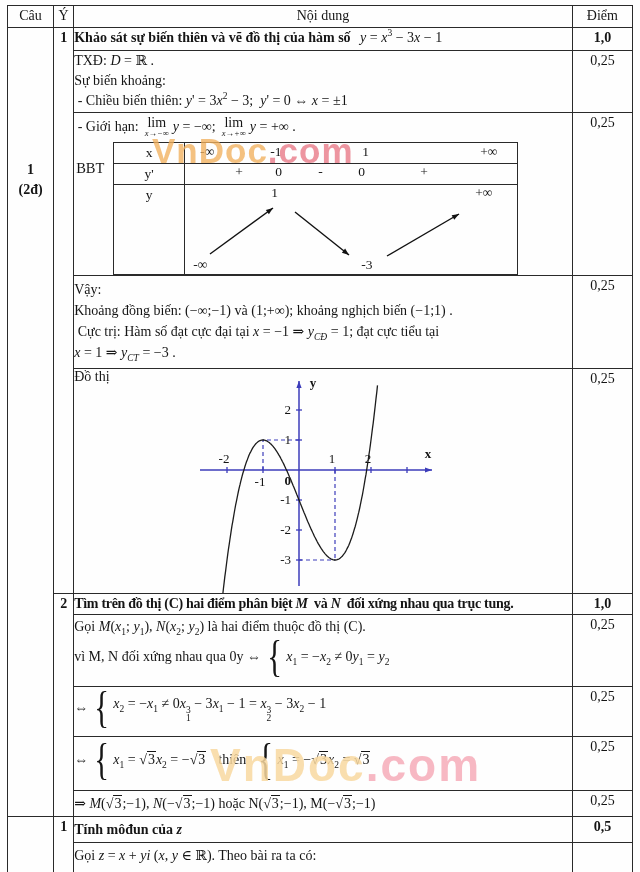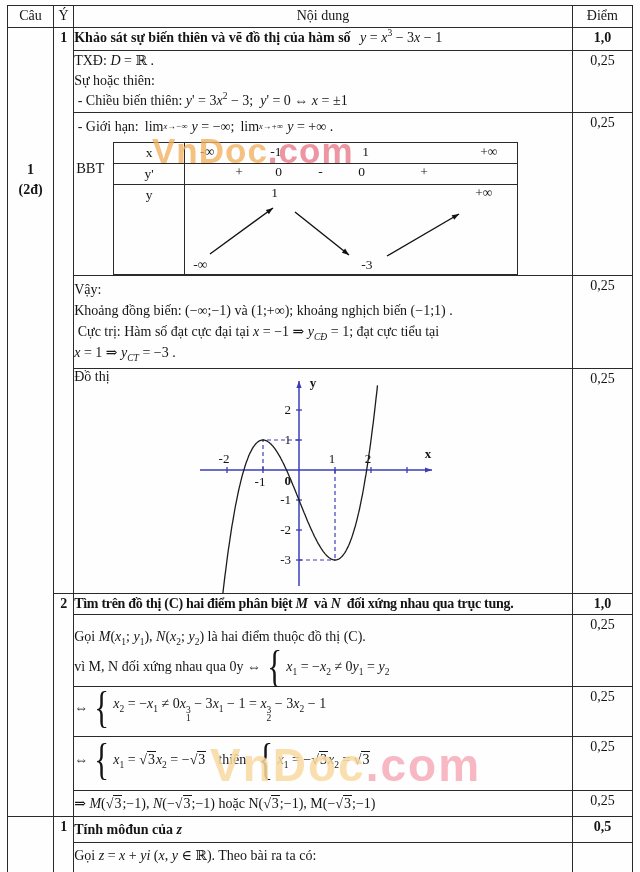--- a/index.html
+++ b/index.html
@@ -15,21 +15,21 @@
   td.cau{text-align:center;font-weight:700;font-size:15px;line-height:19px;}
   td.ycol{text-align:center;font-weight:700;font-size:14.5px;vertical-align:middle;}
   .b{font-weight:700;margin-top:24px;}
   .t1{font-weight:700;}
   .t1 .fx{font-weight:400;margin-left:6px;}
   .t2{font-weight:700;font-size:13.4px;letter-spacing:-0.3px;white-space:nowrap;}
   i{font-family:"Liberation Serif",serif;}
   sup,sub{font-size:9.5px;line-height:0;}
   sub.it{font-style:italic;}
   
-  .lim{display:inline-flex;align-items:center;vertical-align:-10px;
+  .lim{display:inline-flex;flex-direction:column;align-items:center;vertical-align:-10px;
        line-height:13px;margin:0 4px 0 6px;}
   .lim .w{font-size:14px;line-height:13px;}
   .lim .s{font-size:8.5px;font-style:italic;line-height:9px;}
   
   .bbtwrap{position:relative;margin-top:2px;}
   .bbtlabel{position:absolute;left:2px;top:16px;font-size:14.5px;}
   table.bbt{border-collapse:collapse;table-layout:fixed;margin:2px 0 0 39px;}
   table.bbt td{border:1px solid #2a2a2a;font-size:13.5px;}
   td.bh{width:70px;text-align:center;vertical-align:middle;}
   td.bc{position:relative;width:332px;}
@@ -83,21 +83,21 @@
         <div>(2đ)</div>
       </td>
       <td class="ycol" rowspan="5">1</td>
       <td class="nd t1">Khảo sát sự biến thiên và vẽ đồ thị của hàm số <span class="fx"> <i>y</i> = <i>x</i><sup>3</sup> − 3<i>x</i> − 1</span></td>
       <td class="diem b">1,0</td>
     </tr>
 
     <tr style="height:62px">
       <td class="nd">
         <div>TXĐ: <i>D</i> = ℝ .</div>
-        <div>Sự hoặc thiên:</div>
+        <div>Sự biến khoảng:</div>
         <div>&nbsp;- Chiều biến thiên: <i>y</i>' = 3<i>x</i><sup>2</sup> − 3; &nbsp;<i>y</i>' = 0 ⇔ <i>x</i> = ±1</div>
       </td>
       <td class="diem">0,25</td>
     </tr>
 
     <tr style="height:161px">
       <td class="nd">
         <div class="mline" style="height:27px">
           <span>&nbsp;- Giới hạn:</span>
           <span class="lim">
@@ -208,21 +208,21 @@
       <td class="diem">0,25</td>
     </tr>
 
     <tr style="height:21px">
       <td class="ycol" rowspan="5">2</td>
       <td class="nd t2">Tìm trên đồ thị (C) hai điểm phân biệt <i>M</i>&nbsp; và <i>N</i>&nbsp; đối xứng nhau qua trục tung.</td>
       <td class="diem b">1,0</td>
     </tr>
 
     <tr style="height:72px">
-      <td class="nd" style="padding-top:12px">
+      <td class="nd" style="padding-top:2px">
         <div>Gọi <i>M</i>(<i>x</i><sub>1</sub>; <i>y</i><sub>1</sub>), <i>N</i>(<i>x</i><sub>2</sub>; <i>y</i><sub>2</sub>) là hai điểm thuộc đồ thị (C).</div>
         <div class="mline" style="margin-top:1px">
           <span>vì M, N đối xứng nhau qua 0y ⇔</span>
           <span class="sys">
             <span class="brc">{</span>
             <span class="syl">
               <span><i>x</i><sub>1</sub> = −<i>x</i><sub>2</sub> ≠ 0</span>
               <span><i>y</i><sub>1</sub> = <i>y</i><sub>2</sub></span>
             </span>
           </span>

